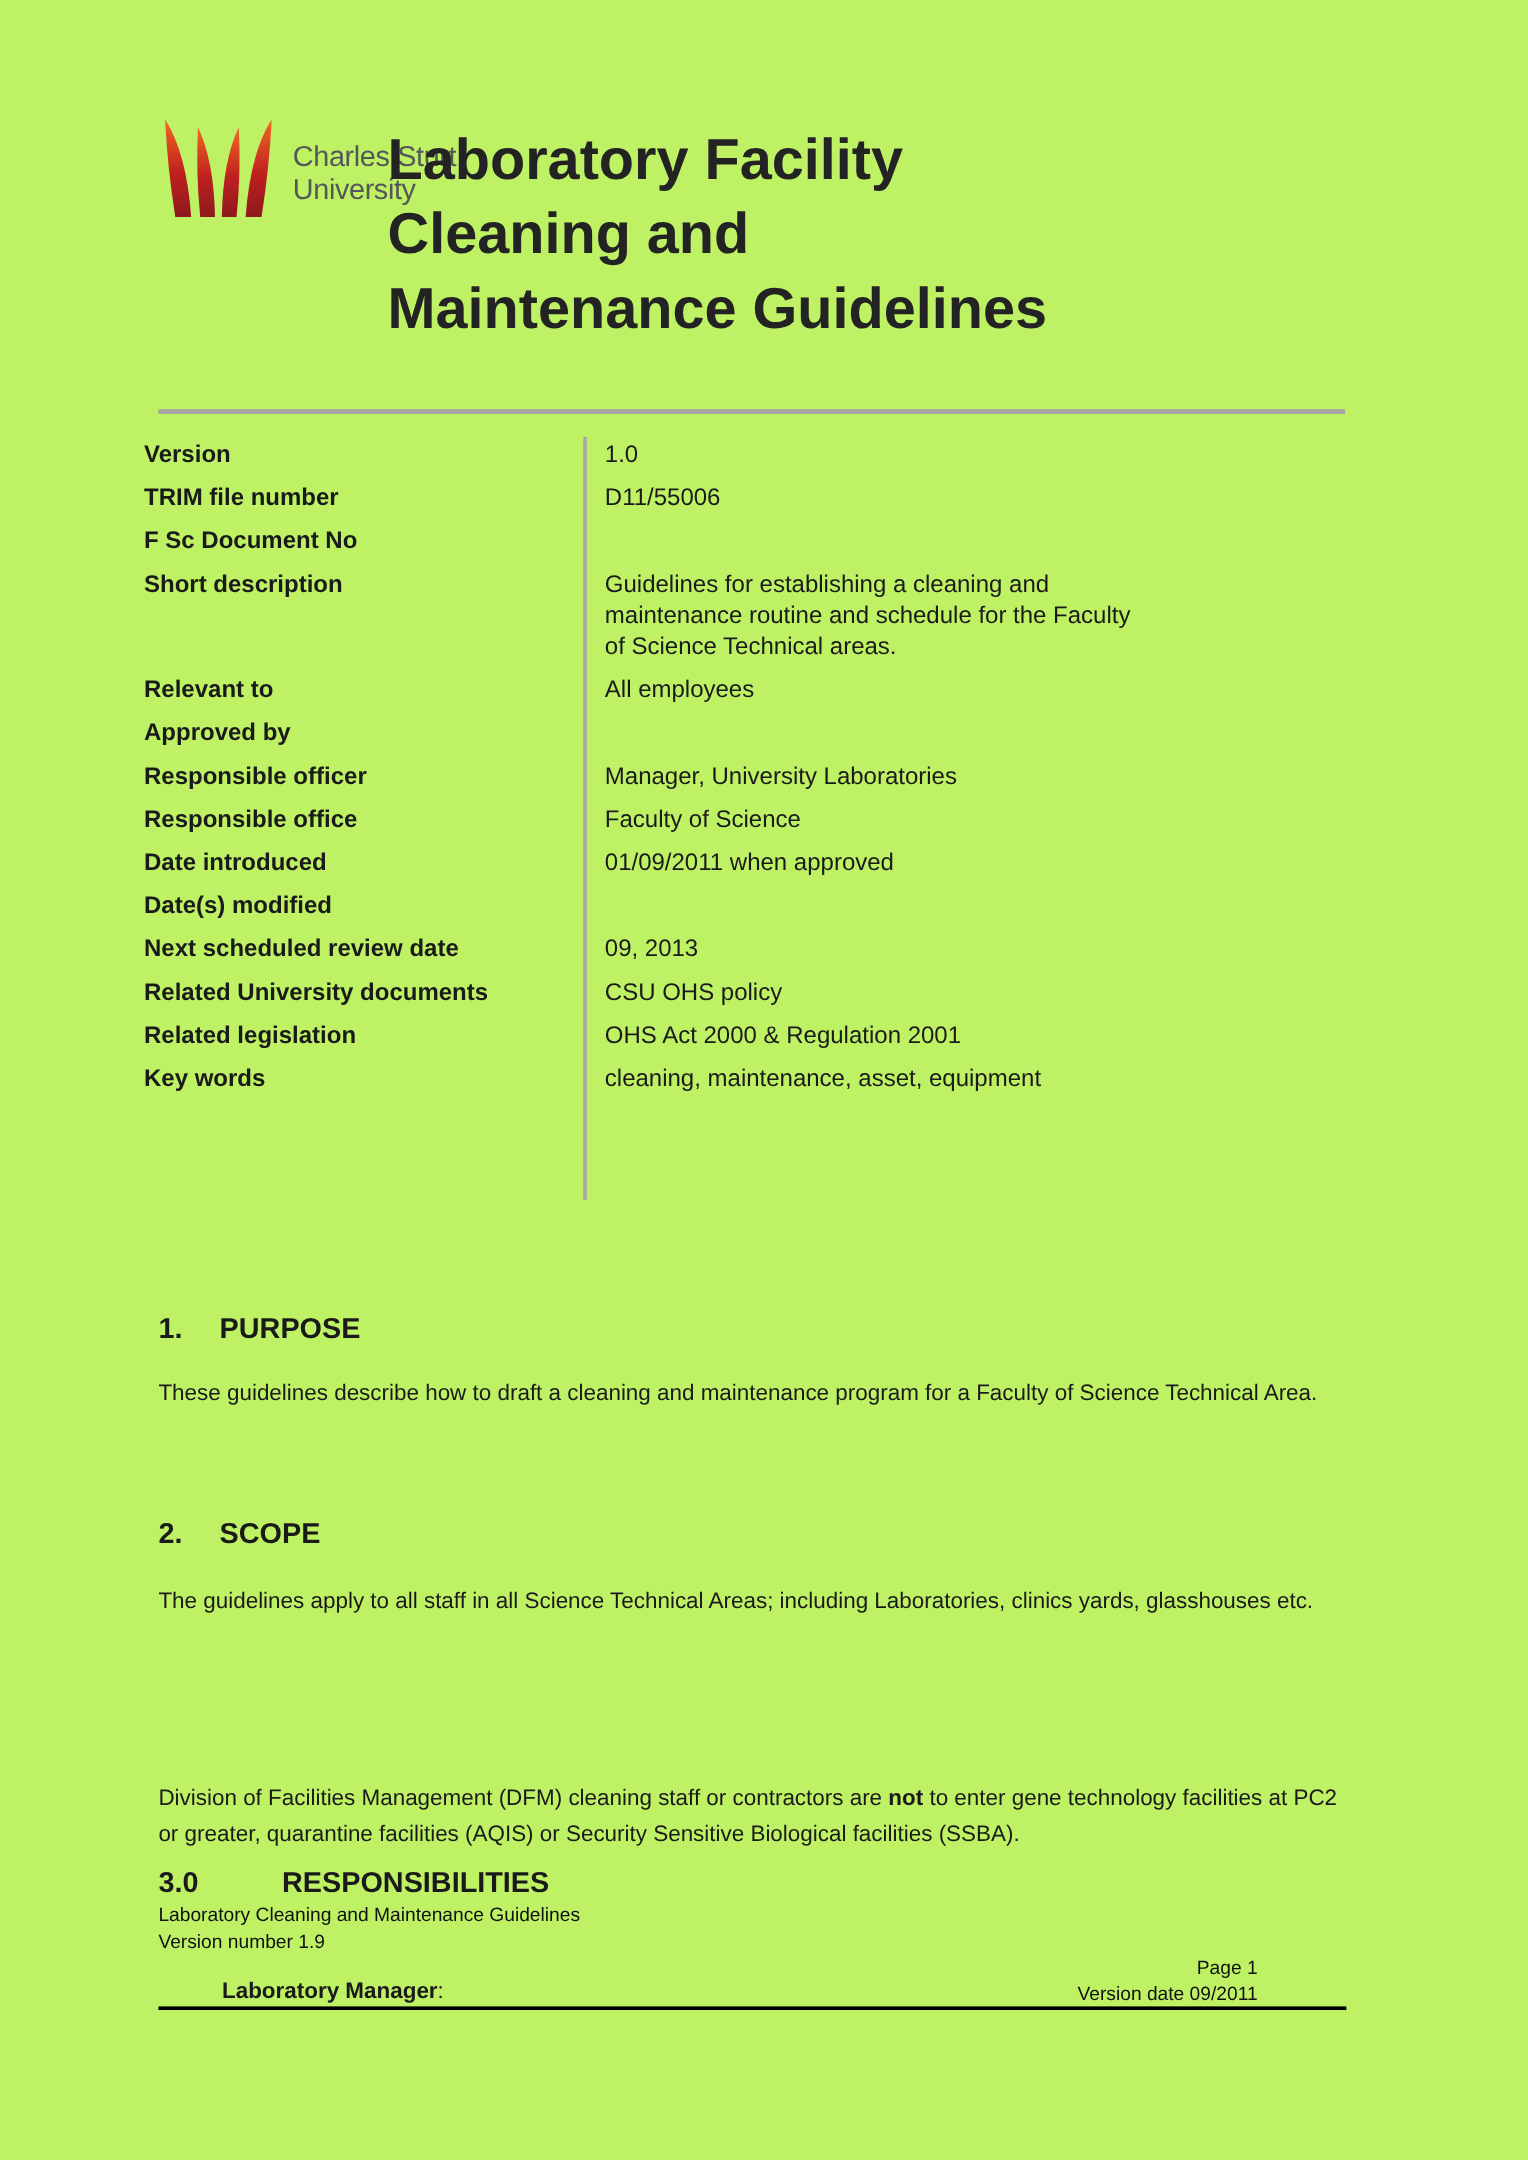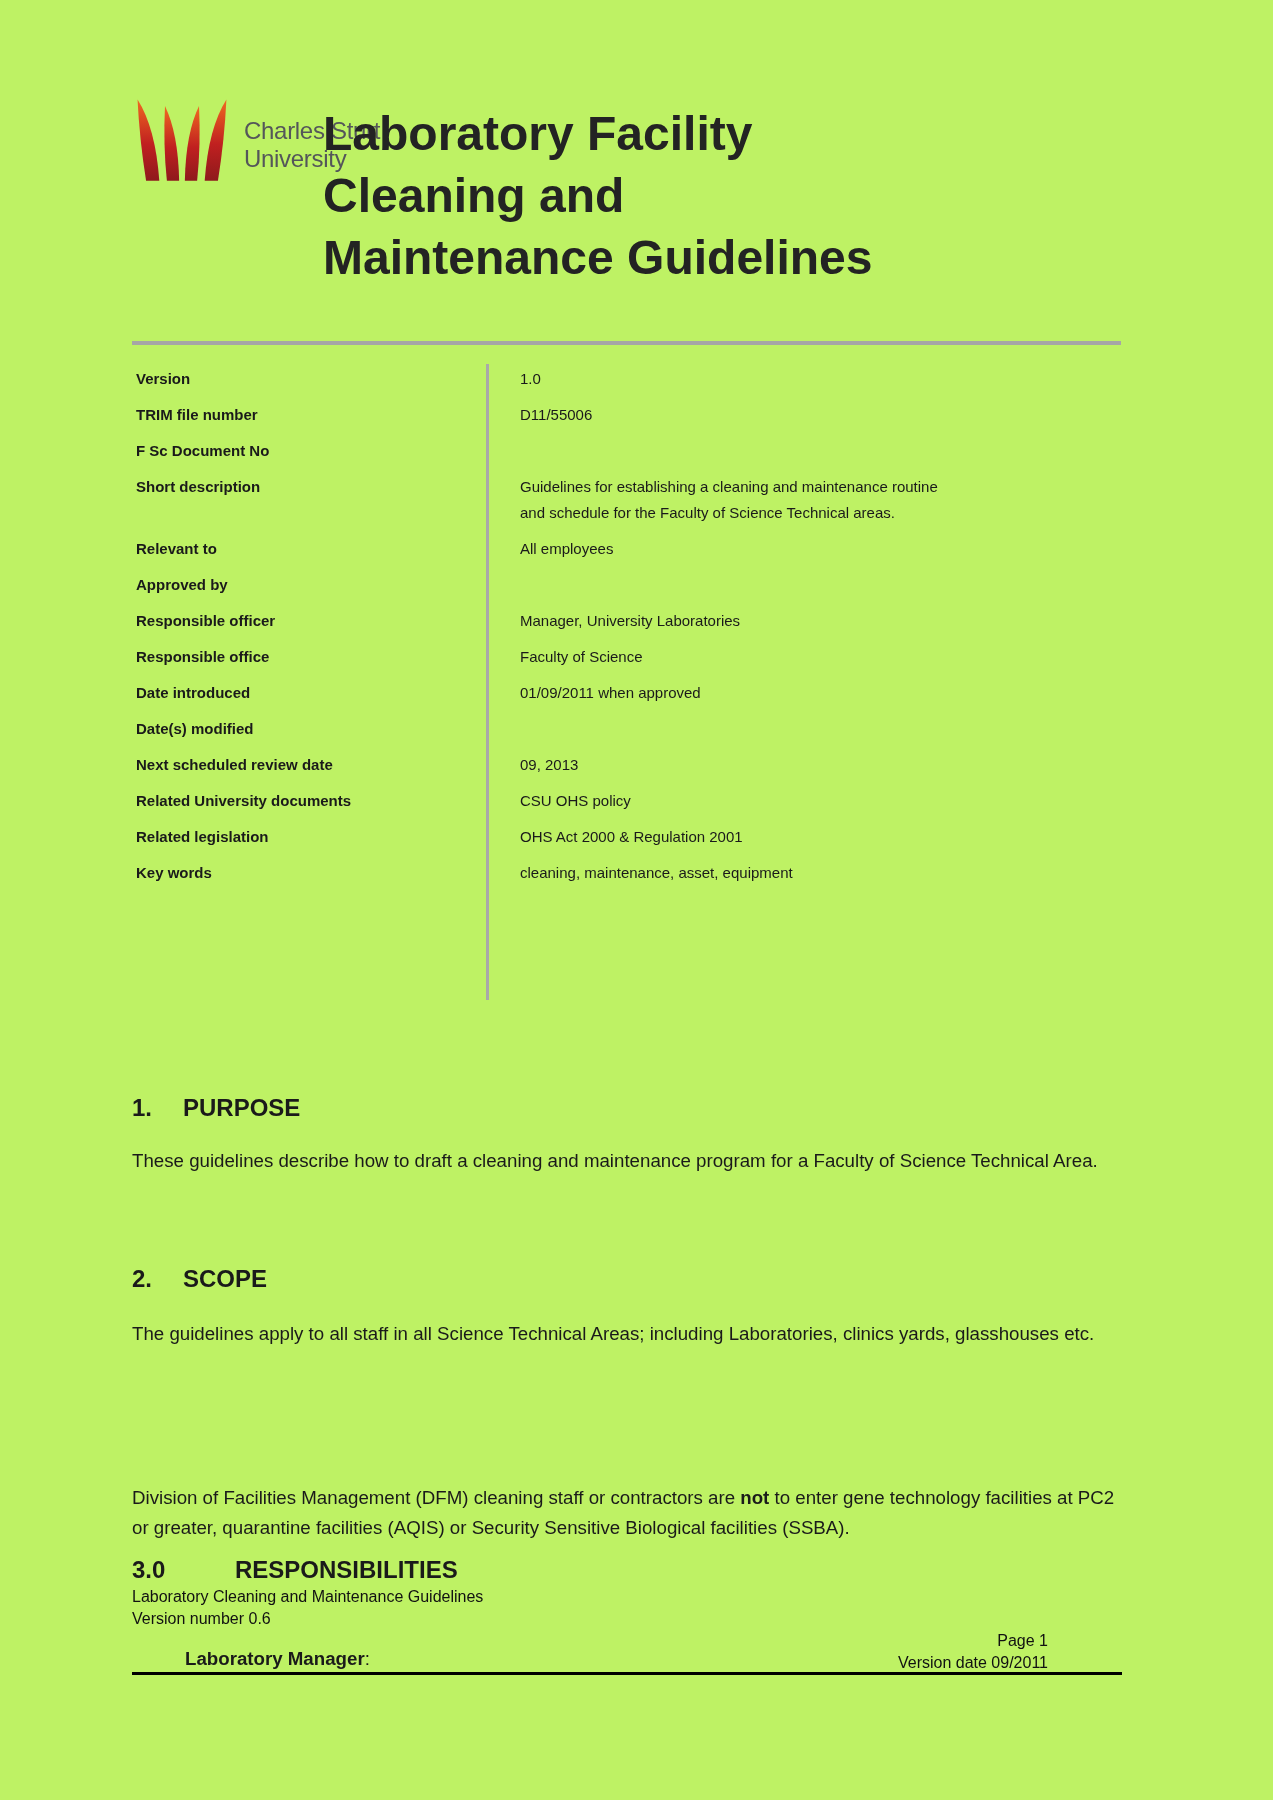--- a/index.html
+++ b/index.html
@@ -23,22 +23,22 @@
     position:absolute;left:323px;top:103px;width:660px;
     margin:0;text-align:left;
     font-size:48px;line-height:62px;font-weight:bold;color:#232323;
   }
   .top-rule{
     position:absolute;left:132px;top:341px;width:989px;height:4px;
     background:#a6a6a6;
   }
   
   .meta{
-    position:absolute;left:136px;top:366px;width:990px;
-    font-size:15px;line-height:26px;
+    position:absolute;left:120px;top:366px;width:990px;
+    font-size:20px;line-height:26px;
   }
   .meta-divider{
     position:absolute;left:486px;top:364px;width:3px;height:636px;
     background:#a9a9a9;
   }
   .mrow{display:flex;margin-bottom:10px;}
   .mlabel{width:357px;flex-shrink:0;font-weight:bold;}
   .mvalue{width:445px;padding-left:27px;min-height:26px;}
   
   .sec-h{
@@ -170,21 +170,21 @@
   <p class="body-p" id="scope-p1">The guidelines apply to all staff in all Science Technical Areas; including Laboratories, clinics yards, glasshouses etc.</p>
   <p class="body-p" id="scope-p2"><span>Division of Facilities Management (DFM) cleaning staff or contractors are </span><strong>not</strong><span> to enter gene technology facilities at PC2 or greater, quarantine facilities (AQIS) or Security Sensitive Biological facilities (SSBA).</span></p>
 
   <h2 class="sec-h" id="resp-h"><span class="sec-num wide">3.0</span><span>RESPONSIBILITIES</span></h2>
   <p id="lab-manager"><span class="role">Laboratory Manager</span><span>:</span></p>
 
   <div class="footer-rule"></div>
   <div class="footer">
     <div class="footer-left">
       <div>Laboratory Cleaning and Maintenance Guidelines</div>
-      <div>Version number 0.6</div>
+      <div>Version number 1.9</div>
     </div>
     <div class="footer-right">
       <div>Page 1</div>
       <div>Version date 09/2011</div>
     </div>
   </div>
 
 </div>
 
 </body></html>

